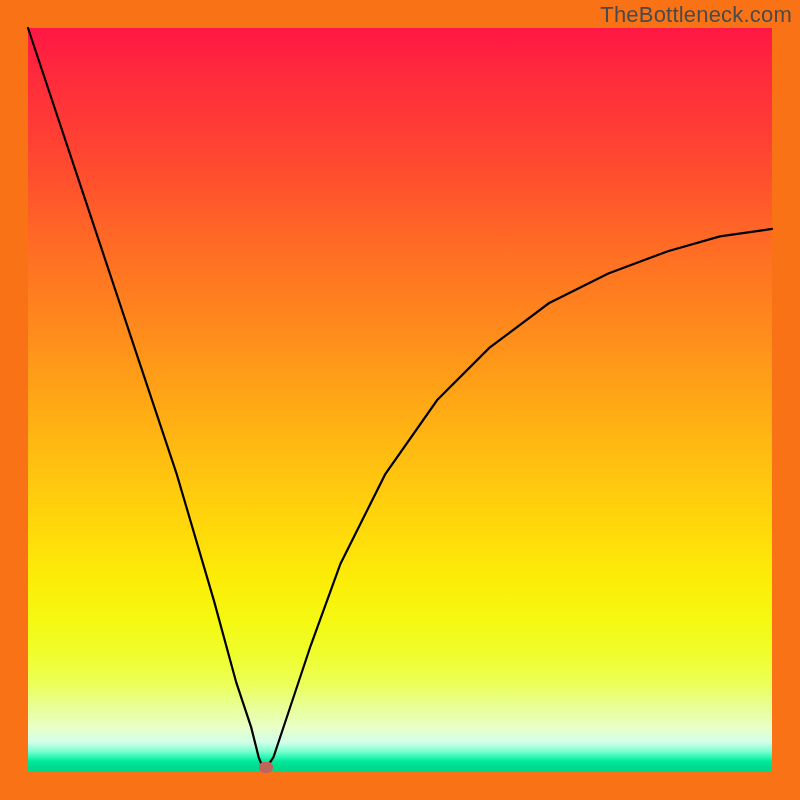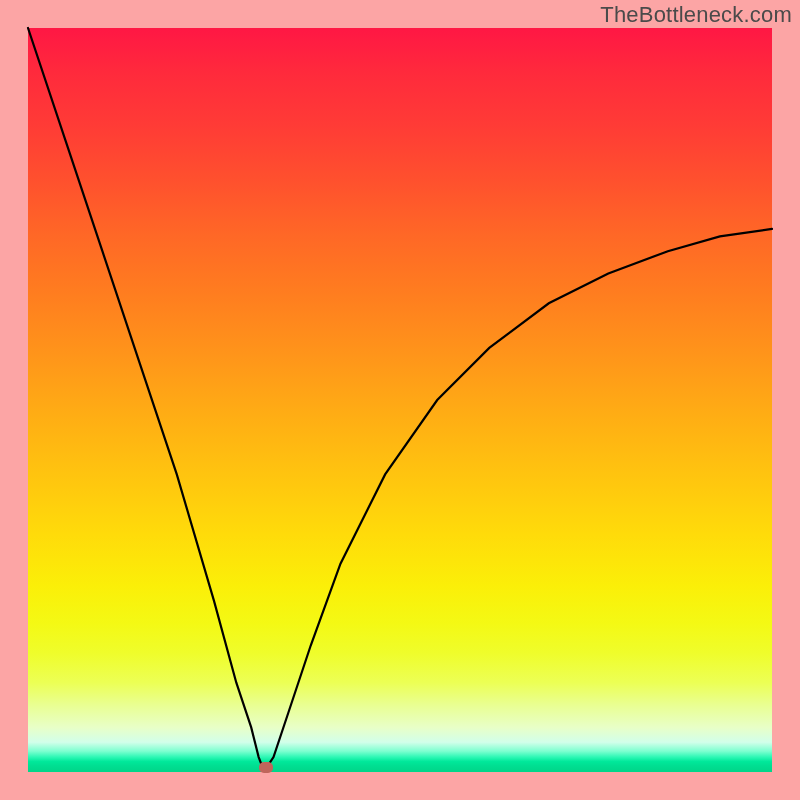--- a/index.html
+++ b/index.html
@@ -8,21 +8,21 @@
     width: 800px;
     height: 800px;
     background: #000;
     font-family: Arial, Helvetica, sans-serif;
     overflow: hidden;
   }
   .frame {
     position: relative;
     width: 800px;
     height: 800px;
-    background: #fca5a5;
+    background: #f97316;
   }
   .watermark {
     position: absolute;
     top: 2px;
     right: 8px;
     color: #4a4a4a;
     font-size: 22px;
     font-weight: 500;
     letter-spacing: 0.2px;
     user-select: none;

